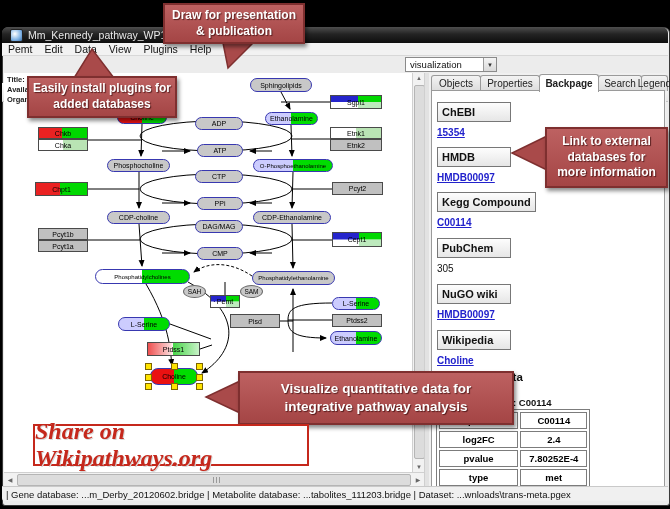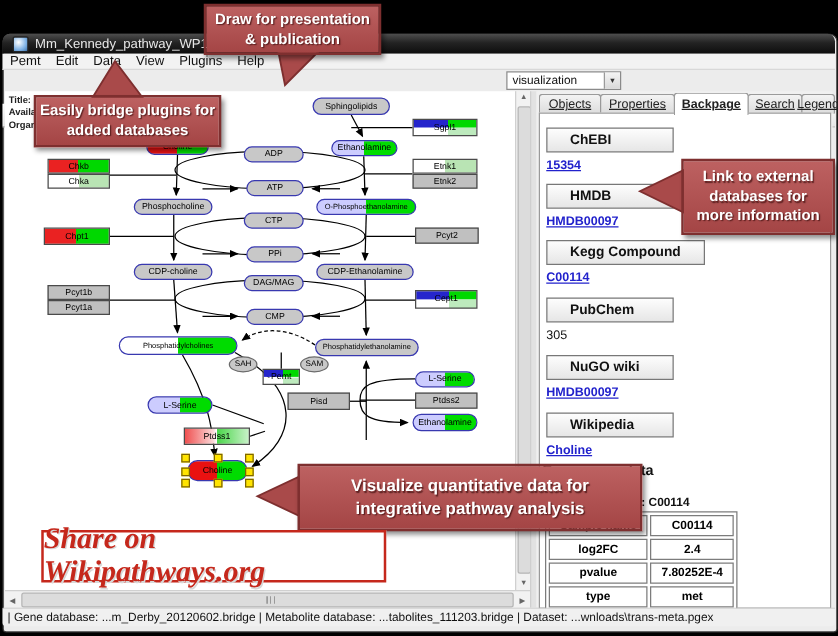--- a/index.html
+++ b/index.html
@@ -32,25 +32,25 @@
   .sbarrow{position:absolute;font-size:6px;color:#666;width:12px;text-align:center;}
   #hscroll{position:absolute;left:4px;top:472px;width:420px;height:13px;background:#f2f2f2;border-top:1px solid #d0d0d0;}
   #hthumb{position:absolute;left:13px;top:1px;width:392px;height:10px;background:#dcdcdc;border:1px solid #b5b5b5;border-radius:2px;}
   #hgrip{position:absolute;left:195px;top:2px;width:8px;height:6px;
     background:repeating-linear-gradient(90deg,#9a9a9a 0 1px,transparent 1px 3px);}
   #sash{position:absolute;left:424px;top:73px;width:5px;height:413px;background:#e2e2e2;border-left:1px solid #cfcfcf;}
   #panel{position:absolute;left:429px;top:73px;width:237px;height:413px;background:#f0f0f0;}
   
   .tab{position:absolute;top:1px;height:15px;background:linear-gradient(180deg,#f3f3f3,#dcdcdc);
     border:1px solid #9a9a9a;border-bottom:none;border-radius:3px 3px 0 0;font-size:10px;color:#222;
-    display:flex;align-items:center;justify-content:center;text-decoration:underline;}
+    display:flex;align-items:center;justify-content:center;}
   .tab.active{background:#fff;height:17px;top:0;font-weight:bold;z-index:2;}
   #panelbody{position:absolute;left:431px;top:90px;width:232px;height:395px;background:#fff;border:1px solid #9a9a9a;overflow:hidden;}
   .hdrbox{position:absolute;border:1px solid #777;background:linear-gradient(180deg,#fdfdfd,#e6e6e6);
-    font-weight:bold;font-size:11px;color:#111;padding:3px 18px;min-width:62px;}
+    font-weight:bold;font-size:11px;color:#111;padding:3px 4px;min-width:62px;}
   .plink{position:absolute;color:#2222cc;font-weight:bold;font-size:10px;text-decoration:underline;}
   .pplain{position:absolute;color:#111;font-size:10px;}
   #exprhead{position:absolute;font-weight:bold;font-size:11.5px;color:#111;}
   #mappline{position:absolute;font-weight:bold;font-size:9.5px;color:#111;}
   #exprtable{position:absolute;border:1px solid #7c7c7c;border-spacing:2px;background:#fff;}
   #exprtable td{border:1px solid #7c7c7c;font-size:9.5px;font-weight:bold;text-align:center;padding:2px 8px;min-width:48px;}
   
   .mnode{position:absolute;z-index:3;border:1px solid #3838b0;border-radius:8px;background:#c8c8c8;
     display:flex;align-items:center;justify-content:center;font-size:7px;color:#000;
     box-sizing:border-box;white-space:nowrap;overflow:hidden;}
@@ -360,21 +360,21 @@
     <polygon points="74,78 114,78 92,49" fill="#a94a4a" stroke="#7e2f2f" stroke-width="1.5"></polygon>
     <polygon points="547,136 547,170 512,153" fill="#a94a4a" stroke="#7e2f2f" stroke-width="1.5"></polygon>
     <polygon points="240,381 240,413 206,397" fill="#a94a4a" stroke="#7e2f2f" stroke-width="1.5"></polygon>
   </svg>
 
   <div class="callout" style="left:163px;top:3px;width:138px;height:37px">
     <span>Draw for presentation</span>
     <span>&amp; publication</span>
   </div>
   <div class="callout" style="left:27px;top:76px;width:146px;height:38px">
-    <span>Easily bridge plugins for</span>
+    <span>Easily install plugins for</span>
     <span>added databases</span>
   </div>
   <div class="callout" style="left:238px;top:371px;width:272px;height:50px;font-size:13.5px">
     <span>Visualize quantitative data  for</span>
     <span>integrative pathway analysis</span>
   </div>
   <div class="callout" style="left:545px;top:127px;width:119px;height:57px">
     <span>Link  to external</span>
     <span>databases  for</span>
     <span>more information</span>

